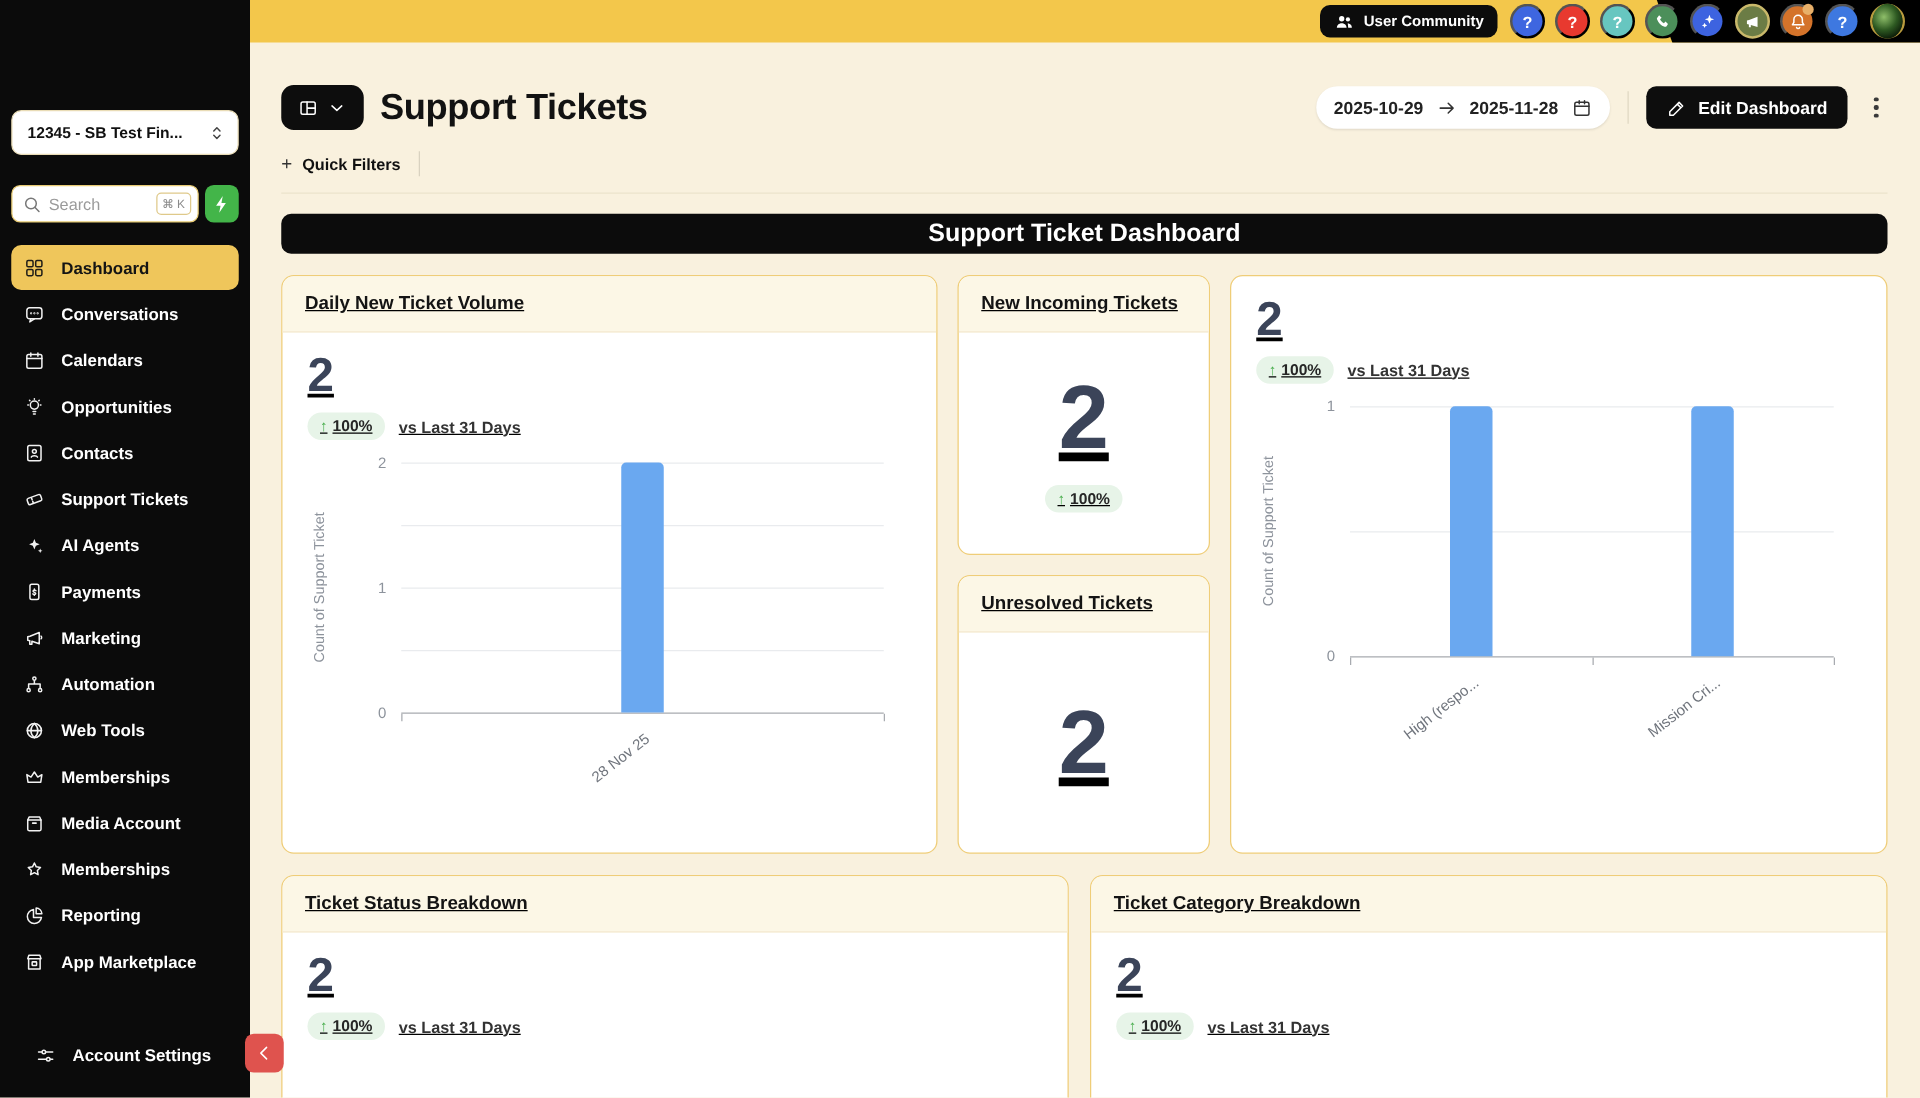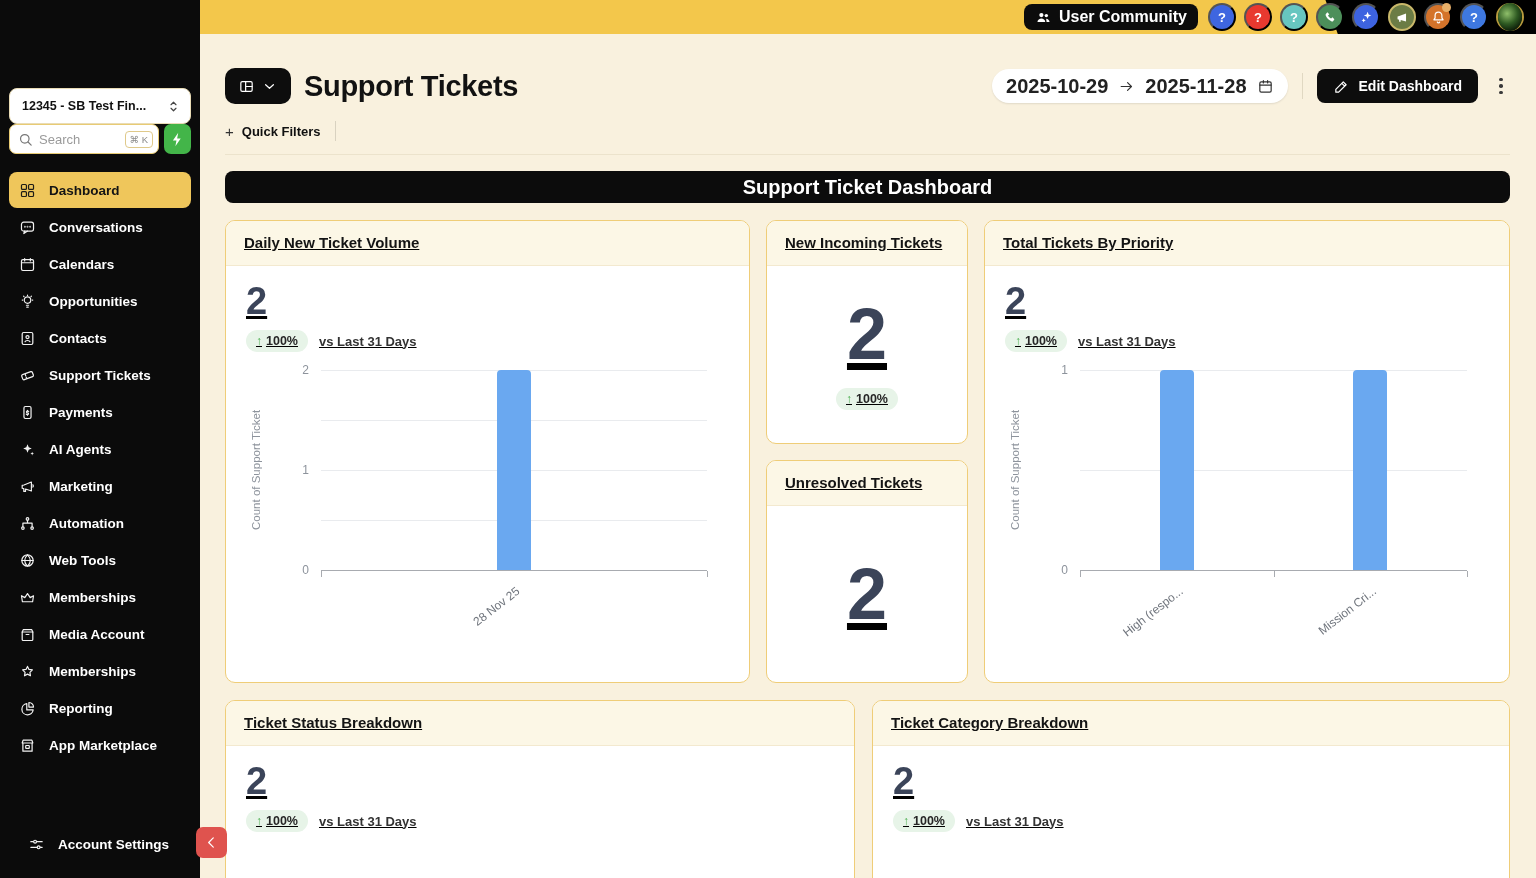--- a/index.html
+++ b/index.html
@@ -7,21 +7,21 @@
     font-family:"Liberation Sans", sans-serif; -webkit-font-smoothing:antialiased; }
   .icon svg { display:block; }
 
   
   .sidebar { position:absolute; left:0; top:0; width:200px; height:878px; background:#0B0B0B; z-index:20; color:#fff; }
   .side-top { padding:88px 9px 0 9px; }
   .account-selector { width:182px; height:36px; background:#fff; border:1px solid #E9DCB6; border-radius:8px;
     display:flex; align-items:center; justify-content:space-between; padding:0 8px 0 12px; cursor:pointer; }
   .acct-label { font-size:12.5px; font-weight:700; color:#111; white-space:nowrap; overflow:hidden; }
   .unfold { color:#444; }
-  .search-row { margin-top:0; display:flex; gap:5px; }
+  .search-row { margin-top:24px; display:flex; gap:5px; }
   .search-box { flex:1; height:30px; background:#fff; border:1px solid #E8CB74; border-radius:7px;
     display:flex; align-items:center; padding:0 5px 0 7px; gap:5px; }
   .search-box .s-ic { color:#777; }
   .search-input { border:0; outline:0; width:72px; flex:1; font-size:13px; color:#333; background:transparent; font-family:inherit; }
   .search-input::placeholder { color:#9a9a9a; }
   .kbd { font-size:9.5px; color:#8a8a8a; border:1px solid #DFC98A; border-radius:4px; padding:2px 4px; white-space:nowrap; }
   .zap-btn { width:27px; height:30px; background:#43B549; border:0; border-radius:7px; display:flex; align-items:center; justify-content:center; cursor:pointer; color:#fff; }
   .nav { margin-top:18px; display:flex; flex-direction:column; gap:1px; }
   .nav-item { display:flex; align-items:center; gap:13px; height:36px; margin:0 9px; padding:0 10px; border-radius:8px;
     color:#fff; font-size:13.5px; font-weight:700; cursor:pointer; white-space:nowrap; }
@@ -29,37 +29,37 @@
   .nav-item.active { background:#EFC65B; color:#141414; }
   .side-footer { position:absolute; left:0; bottom:0; width:100%; padding:0 9px 16px 9px; }
   .collapse-btn { position:absolute; left:196px; top:827px; width:31px; height:31px; background:#DF534E; border:0;
     border-radius:7px; z-index:40; color:#fff; display:flex; align-items:center; justify-content:center; cursor:pointer; }
 
   
   .topbar { position:absolute; left:200px; top:0; right:0; height:34px; background:#F3C74B; overflow:hidden; z-index:15; }
   .topbar-wedge { position:absolute; left:1132px; top:-4px; width:260px; height:44px; background:#000; transform:skewX(20deg); }
   .topbar-right { position:absolute; right:12px; top:3px; display:flex; align-items:center; gap:8px; }
   .community-btn { height:26px; background:#0C0C0C; color:#fff; border:0; border-radius:8px; display:flex; align-items:center;
-    gap:7px; padding:0 11px; font-size:16px; font-weight:700; cursor:pointer; margin-right:2px; white-space:nowrap; font-family:inherit; }
+    gap:7px; padding:0 11px; font-size:12px; font-weight:700; cursor:pointer; margin-right:2px; white-space:nowrap; font-family:inherit; }
   .circle { width:28px; height:28px; border-radius:50%; display:flex; align-items:center; justify-content:center;
     color:#fff; font-size:13px; font-weight:800; cursor:pointer; position:relative; flex:0 0 auto; }
   .circle .dot { position:absolute; right:-1px; top:-2px; width:9px; height:9px; border-radius:50%; background:#E8B06A; }
   .avatar-ball { width:28px; height:28px; border-radius:50%;
     background:radial-gradient(circle at 38% 38%, #8fbf6a, #2e5a22 45%, #0b1a08 78%); }
 
   
   .main { position:absolute; left:200px; top:34px; right:0; bottom:0; overflow:hidden; padding:0 26px 0 25px; }
   .page-head { margin-top:33px; display:flex; align-items:center; justify-content:space-between; height:38px; }
   .ph-left { display:flex; align-items:center; gap:13px; }
   .dash-menu-btn { width:66px; height:36px; background:#0D0D0D; border:0; border-radius:10px; display:flex;
     align-items:center; justify-content:center; gap:6px; color:#fff; cursor:pointer; }
   .page-title { font-size:29px; font-weight:800; color:#121212; letter-spacing:-.3px; }
   .ph-right { display:flex; align-items:center; gap:14px; }
   .date-pill { height:34px; background:#fff; border:0; border-radius:17px; display:flex; align-items:center; gap:10px;
-    padding:0 14px; font-size:20px; font-weight:600; color:#222; box-shadow:0 1px 2px rgba(0,0,0,.10); cursor:pointer; font-family:inherit; }
+    padding:0 14px; font-size:14px; font-weight:600; color:#222; box-shadow:0 1px 2px rgba(0,0,0,.10); cursor:pointer; font-family:inherit; }
   .date-pill .icon { color:#333; }
   .vdiv { width:1px; height:26px; background:#E0D8C2; }
   .edit-btn { height:34px; background:#0D0D0D; color:#fff; border:0; border-radius:8px; display:flex; align-items:center;
     gap:9px; padding:0 16px; font-size:14px; font-weight:700; cursor:pointer; font-family:inherit; }
   .kebab { width:18px; height:30px; background:transparent; border:0; display:flex; flex-direction:column; gap:3px;
     align-items:center; justify-content:center; cursor:pointer; }
   .kebab i { width:3.5px; height:3.5px; border-radius:50%; background:#3a3a3a; }
   .filters-row { margin-top:16px; display:flex; align-items:center; }
   .quick-filters { background:transparent; border:0; display:flex; align-items:center; gap:8px; font-size:13px;
     font-weight:700; color:#111; cursor:pointer; font-family:inherit; }
@@ -194,35 +194,35 @@
               <rect x="4" y="8.5" width="16" height="7.5" rx="1.8"></rect>
               <path d="M9.5 9.5v5.5" stroke-dasharray="2 2"></path>
             </g>
           </svg>
         </span>
         <span>Support Tickets</span>
       </div>
       <div class="nav-item">
         <span class="icon">
           <svg viewBox="0 0 24 24" width="17" height="17" fill="none" stroke="currentColor" stroke-width="1.7" stroke-linecap="round" stroke-linejoin="round">
+            <path d="M12 4.5l1.7 4.3 4.3 1.7-4.3 1.7L12 16.5l-1.7-4.3L6 10.5l4.3-1.7z" fill="currentColor" stroke="none"></path>
+            <path d="M18.6 15.2l.7 1.9 1.9.7-1.9.7-.7 1.9-.7-1.9-1.9-.7 1.9-.7z" fill="currentColor" stroke="none"></path>
+          </svg>
+        </span>
+        <span>AI Agents</span>
+      </div>
+      <div class="nav-item">
+        <span class="icon">
+          <svg viewBox="0 0 24 24" width="17" height="17" fill="none" stroke="currentColor" stroke-width="1.7" stroke-linecap="round" stroke-linejoin="round">
             <rect x="7" y="3.5" width="10" height="17" rx="2"></rect>
             <path d="M10.3 14.3c.5.9 3 .8 3.2-.3.2-1-1-1.3-1.5-1.5-.6-.2-1.7-.5-1.5-1.5.2-1.1 2.7-1.2 3.2-.3"></path>
             <path d="M12 8.8v1M12 14.9v1"></path>
           </svg>
         </span>
         <span>Payments</span>
-      </div>
-      <div class="nav-item">
-        <span class="icon">
-          <svg viewBox="0 0 24 24" width="17" height="17" fill="none" stroke="currentColor" stroke-width="1.7" stroke-linecap="round" stroke-linejoin="round">
-            <path d="M12 4.5l1.7 4.3 4.3 1.7-4.3 1.7L12 16.5l-1.7-4.3L6 10.5l4.3-1.7z" fill="currentColor" stroke="none"></path>
-            <path d="M18.6 15.2l.7 1.9 1.9.7-1.9.7-.7 1.9-.7-1.9-1.9-.7 1.9-.7z" fill="currentColor" stroke="none"></path>
-          </svg>
-        </span>
-        <span>AI Agents</span>
       </div>
       <div class="nav-item">
         <span class="icon">
           <svg viewBox="0 0 24 24" width="17" height="17" fill="none" stroke="currentColor" stroke-width="1.7" stroke-linecap="round" stroke-linejoin="round">
             <path d="M4.5 10.5v4l2.3.5V19h2.4v-3.4l8.3 2.7V5.7L7 9.9l-2.5.6z"></path>
             <path d="M19.5 9.7c.9.5.9 2.6 0 3.1"></path>
           </svg>
         </span>
         <span>Marketing</span>
       </div>
@@ -484,23 +484,20 @@
         <div class="card-head">
           <span class="card-title">Unresolved Tickets</span>
         </div>
         <div class="card-body center-body">
           <div class="big-val lg">2</div>
         </div>
       </section>
     </div>
 
     <section class="card">
-      <div class="card-head">
-        <span class="card-title">Total Tickets By Priority</span>
-      </div>
       <div class="card-body">
         <div class="big-val sm">2</div>
         <div class="delta-row">
           <span class="pill">
             <span class="up">↑</span>
             <span>100%</span>
           </span>
           <span class="vs">vs Last 31 Days</span>
         </div>
         <div class="chart">

